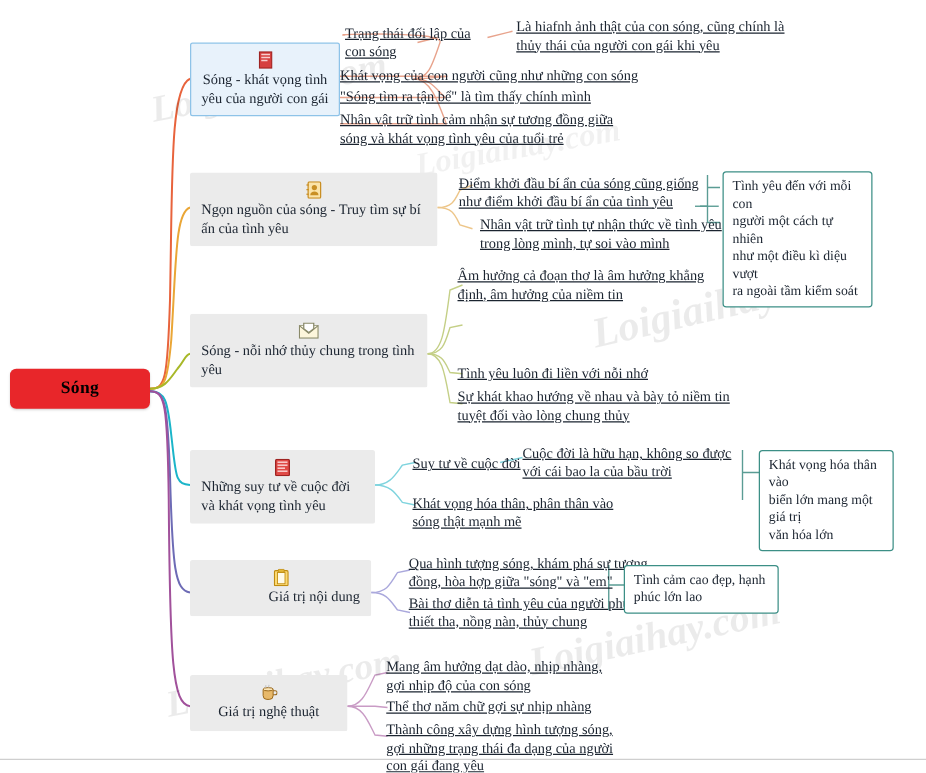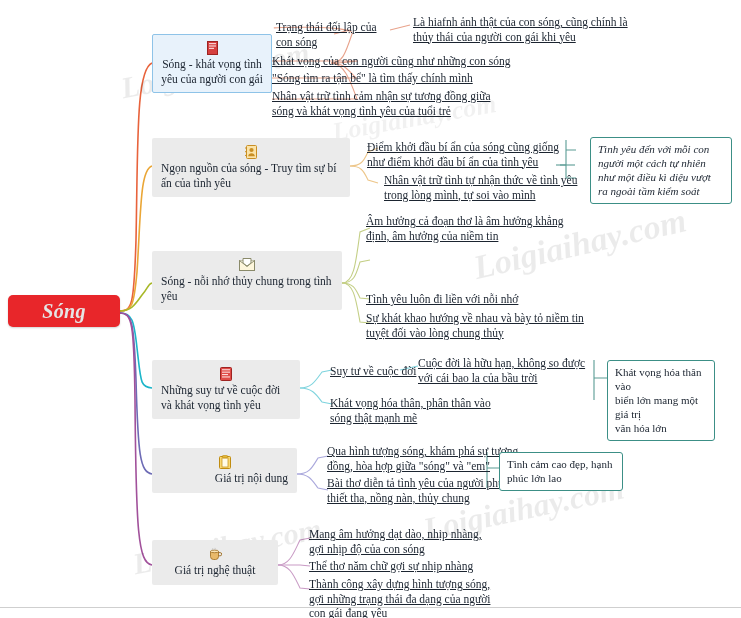--- a/index.html
+++ b/index.html
@@ -32,21 +32,21 @@
   #root-node{
     position:absolute;
     left:8px;top:295px;
     width:112px;height:32px;
     background:#e8262a;
     border-radius:5px;
     display:flex;align-items:center;justify-content:center;
     box-shadow:0 1px 2px rgba(0,0,0,.18);
   }
   #root-node span{
-    color:#e5e5e5;font-weight:700;font-size:20px;letter-spacing:.3px;font-style:italic;
+    color:#000000;font-weight:700;font-size:14px;letter-spacing:.3px;
   }
 
   
   .l1{
     position:absolute;
     box-sizing:border-box;
     background:#ebebeb;
     border:1px solid transparent;
     border-radius:2px;
     padding:4px 8px 6px 8px;
@@ -185,21 +185,21 @@
       </svg>
     </span>
     <span class="l1txt">Ngọn nguồn của sóng - Truy tìm sự bí
 ấn của tình yêu</span>
   </div>
 
   <div class="txt" style="left:367px;top:140px;width:215px;">Điểm khởi đầu bí ẩn của sóng cũng giống
 như điểm khởi đầu bí ẩn của tình yêu</div>
   <div class="txt" style="left:384px;top:173px;width:215px;">Nhân vật trữ tình tự nhận thức về tình yêu
 trong lòng mình, tự soi vào mình</div>
-  <div class="teal" style="left:590px;top:137px;width:142px;font-style:italic;">Tình yêu đến với mỗi con
+  <div class="teal" style="left:578px;top:137px;width:120px;">Tình yêu đến với mỗi con
 người một cách tự nhiên
 như một điều kì diệu vượt
 ra ngoài tầm kiểm soát</div>
 
   <div class="l1" style="left:152px;top:251px;width:190px;">
     <span class="ico">
       <svg width="16" height="13" viewBox="0 0 16 13">
         <rect x="0.5" y="2.5" width="15" height="10" fill="#fdf6dc" stroke="#8a8a6a"></rect>
         <path d="M0.5 2.5 L8 8.5 L15.5 2.5" fill="#fffdf2" stroke="#8a8a6a"></path>
         <path d="M4 0.5 L12 0.5 L12 5 L8 8 L4 5 Z" fill="#ffffff" stroke="#8a8a6a"></path>

